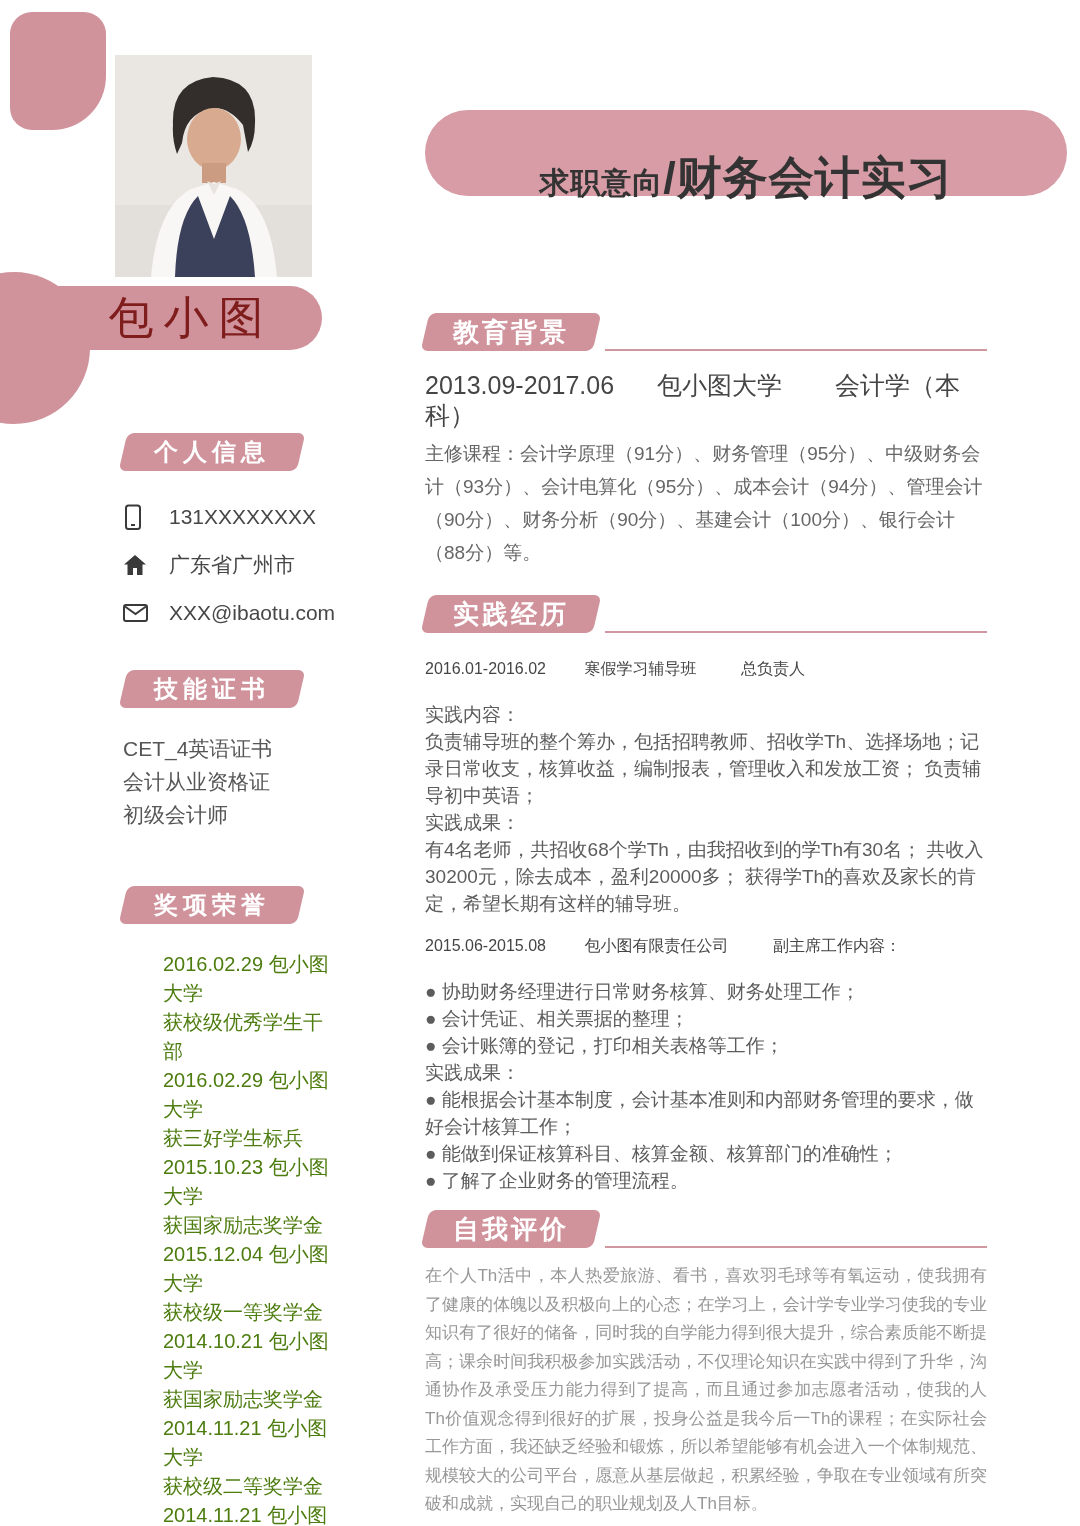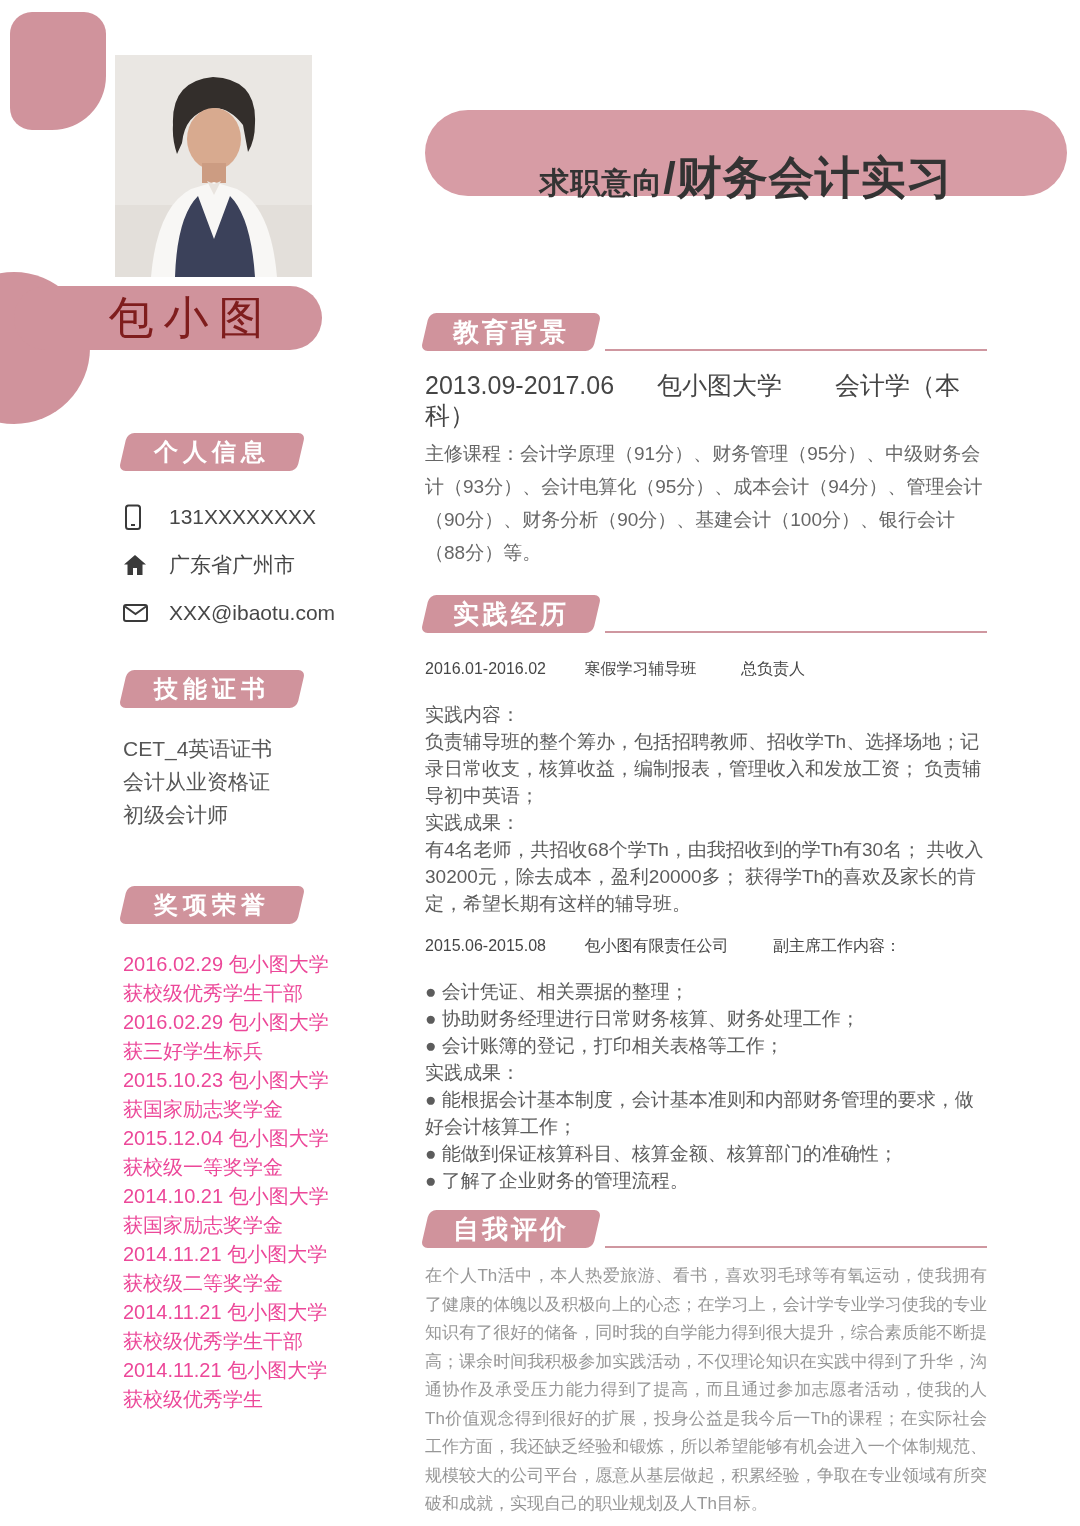--- a/index.html
+++ b/index.html
@@ -38,21 +38,21 @@
   .side-header span{position:relative;display:flex;width:100%;height:100%;align-items:center;justify-content:center;color:#ffffff;font-size:24px;font-weight:bold;letter-spacing:5px;}
 
   .contact-list{margin-top:22px;margin-bottom:33px;}
   .contact-row{display:flex;align-items:center;height:48px;font-size:21px;color:#474747;}
   .cicon{width:30px;flex:none;display:flex;align-items:center;justify-content:flex-start;margin-right:16px;}
 
   .cert-list{margin-top:24px;margin-bottom:55px;}
   .cert-line{font-size:21px;line-height:33px;color:#565656;}
 
   .award-list{margin-top:26px;}
-  .award-line{font-size:20px;line-height:29px;color:#ec4899;}
+  .award-line{font-size:20px;line-height:29px;color:#4d7c0f;margin-left:40px;}
 
   
   .main-col{position:absolute;left:425px;top:313px;width:562px;}
   .main-header{display:flex;align-items:flex-end;}
   .mh-box{position:relative;width:172px;height:38px;flex:none;}
   .mh-box::before{content:"";position:absolute;inset:0;background:var(--pink);transform:skewX(-13deg);border-radius:7px;}
   .mh-box span{position:relative;display:flex;width:100%;height:100%;align-items:center;justify-content:center;color:#ffffff;font-size:26px;font-weight:bold;letter-spacing:3px;}
   .mh-line{flex:1;height:2px;background:var(--pink-line);margin-left:8px;}
 
   .edu-heading{margin-top:19px;font-size:25px;line-height:30px;color:var(--ink);}
@@ -228,23 +228,23 @@
           <div class="exp-line">有4名老师，共招收68个学Th，由我招收到的学Th有30名； 共收入30200元，除去成本，盈利20000多； 获得学Th的喜欢及家长的肯定，希望长期有这样的辅导班。</div>
         </div>
 
       <div class="exp-heading second">
         <span class="sp1">2015.06-2015.08</span>
         <span class="sp2">包小图有限责任公司</span>
         <span>副主席工作内容：</span>
       </div>
       <div class="exp-lines">
 
+          <div class="exp-line">● 协助财务经理进行日常财务核算、财务处理工作；</div>
+
           <div class="exp-line">● 会计凭证、相关票据的整理；</div>
-
-          <div class="exp-line">● 协助财务经理进行日常财务核算、财务处理工作；</div>
 
           <div class="exp-line">● 会计账簿的登记，打印相关表格等工作；</div>
 
           <div class="exp-line">实践成果：</div>
 
           <div class="exp-line">● 能根据会计基本制度，会计基本准则和内部财务管理的要求，做好会计核算工作；</div>
 
           <div class="exp-line">● 能做到保证核算科目、核算金额、核算部门的准确性；</div>
 
           <div class="exp-line">● 了解了企业财务的管理流程。</div>

